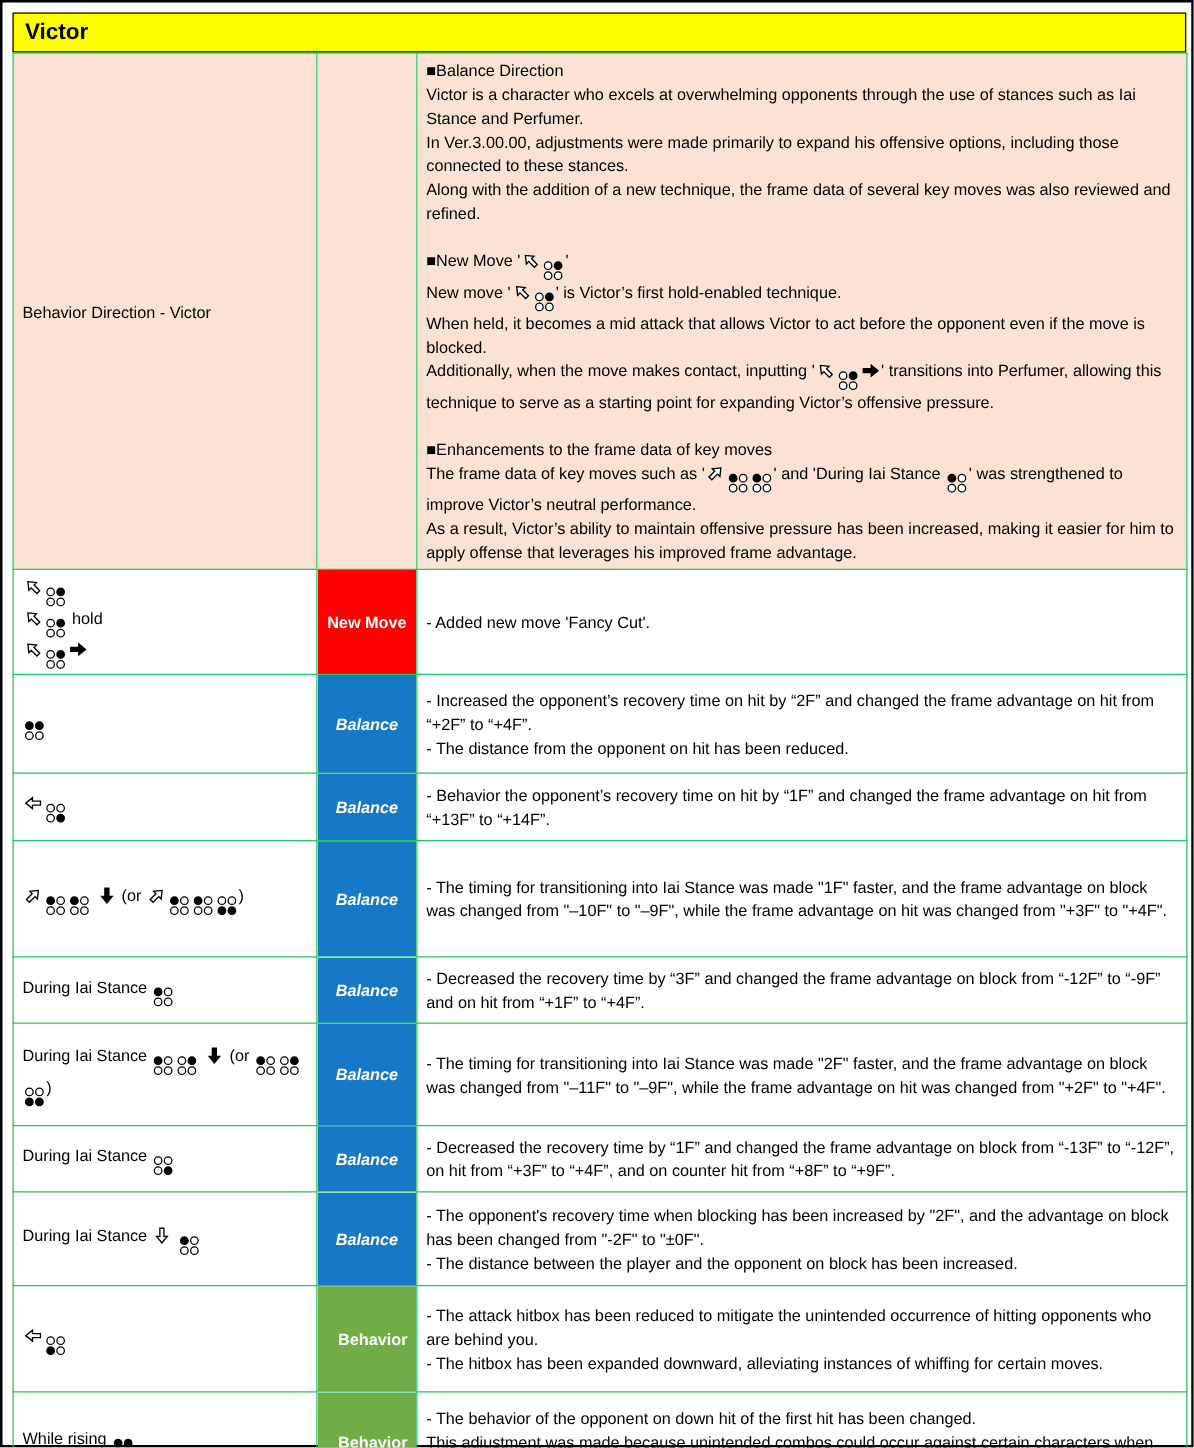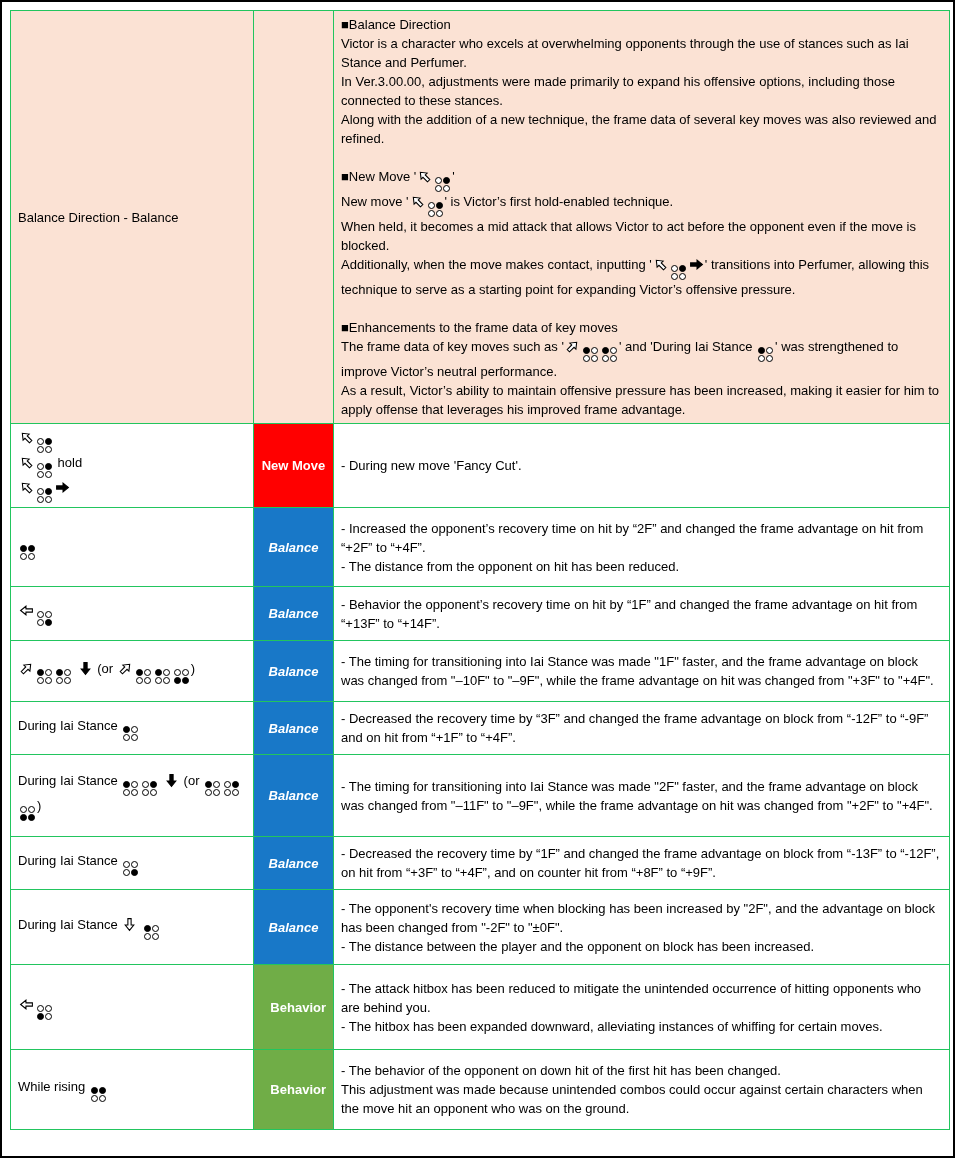--- a/index.html
+++ b/index.html
@@ -29,48 +29,49 @@
   td.c-cat{
     text-align:center;font-weight:bold;color:var(--badge-text,#fff);
     padding:2px;font-size:13.5px;margin-left:12px;
   }
   tr.intro td{background:var(--row-intro-bg,#FBE2D4);}
   td.cat-new{background:var(--new-move-bg,#FF0000);}
   td.cat-balance{background:var(--balance-bg,#1878C8);font-style:italic;}
   td.cat-behavior{background:var(--behavior-bg,#70AD47);text-align:right;}
   
   tr.r0{height:401px;} tr.r1{height:76px;border-radius:29px;} tr.r2{height:79px;}
-  tr.r3{height:54px;}  tr.r4{height:61px;} tr.r5{height:53px;}
+  tr.r3{height:54px;}  tr.r4{height:93px;} tr.r5{height:53px;}
   tr.r6{height:82px;}  tr.r7{height:53px;} tr.r8{height:75px;}
   tr.r9{height:85px;}  tr.r10{height:80px;}
   
   .btns{
     display:inline-grid;grid-template-columns:7px 7px;grid-template-rows:7px 7px;
     gap:1px;vertical-align:-3px;margin:0 2px;
   }
   .btns i{
     display:block;width:7px;height:7px;box-sizing:border-box;
     border:1px solid #000;border-radius:50%;background:#fff;
   }
   .btns i.on{background:#000;}
   svg.ar{vertical-align:-3px;margin:0 1px;}
 </style>
 </head>
 <body>
 
 <div class="page">
+  <div class="title-bar">Victor</div>
   <table class="patch">
     <colgroup>
         <col style="width:243px">
         <col style="width:80px">
         <col style="width:616px">
       </colgroup>
     <tbody>
       <tr class="r0 intro">
-        <td class="c-move">Balance Direction - Balance</td>
+        <td class="c-move">Behavior Direction - Victor</td>
         <td class="c-cat"></td>
         <td class="c-desc">■Balance Direction<br>Victor is a character who excels at overwhelming opponents through the use of stances such as Iai Stance and Perfumer.<br>In Ver.3.00.00, adjustments were made primarily to expand his offensive options, including those connected to these stances.<br>Along with the addition of a new technique, the frame data of several key moves was also reviewed and refined.<br><br>■New Move '<svg class="ar" width="15" height="15" viewBox="0 0 14 14">
               <path d="M1.5 5.5 L7.5 5.5 L7.5 3 L12.5 7 L7.5 11 L7.5 8.5 L1.5 8.5 Z" fill="#fff" stroke="#000" stroke-width="1" transform="rotate(-135 7 7)"></path>
             </svg><span class="btns">
               <i></i>
               <i class="on"></i>
               <i></i>
               <i></i>
             </span>'<br>New move '<svg class="ar" width="15" height="15" viewBox="0 0 14 14">
               <path d="M1.5 5.5 L7.5 5.5 L7.5 3 L12.5 7 L7.5 11 L7.5 8.5 L1.5 8.5 Z" fill="#fff" stroke="#000" stroke-width="1" transform="rotate(-135 7 7)"></path>
@@ -126,21 +127,21 @@
               <path d="M1.5 5.5 L7.5 5.5 L7.5 3 L12.5 7 L7.5 11 L7.5 8.5 L1.5 8.5 Z" fill="#fff" stroke="#000" stroke-width="1" transform="rotate(-135 7 7)"></path>
             </svg><span class="btns">
               <i></i>
               <i class="on"></i>
               <i></i>
               <i></i>
             </span><svg class="ar" width="15" height="15" viewBox="0 0 14 14">
               <path d="M1.5 5.5 L7.5 5.5 L7.5 3 L12.5 7 L7.5 11 L7.5 8.5 L1.5 8.5 Z" fill="#000" stroke="#000" stroke-width="1" transform="rotate(0 7 7)"></path>
             </svg></td>
         <td class="c-cat cat-new">New Move</td>
-        <td class="c-desc">- During new move 'Fancy Cut'.</td>
+        <td class="c-desc">- Added new move 'Fancy Cut'.</td>
       </tr>
       <tr class="r2">
         <td class="c-move"><span class="btns">
               <i class="on"></i>
               <i class="on"></i>
               <i></i>
               <i></i>
             </span></td>
         <td class="c-cat cat-balance">Balance</td>
         <td class="c-desc">- Increased the opponent’s recovery time on hit by “2F” and changed the frame advantage on hit from “+2F” to “+4F”.<br>- The distance from the opponent on hit has been reduced.</td>

